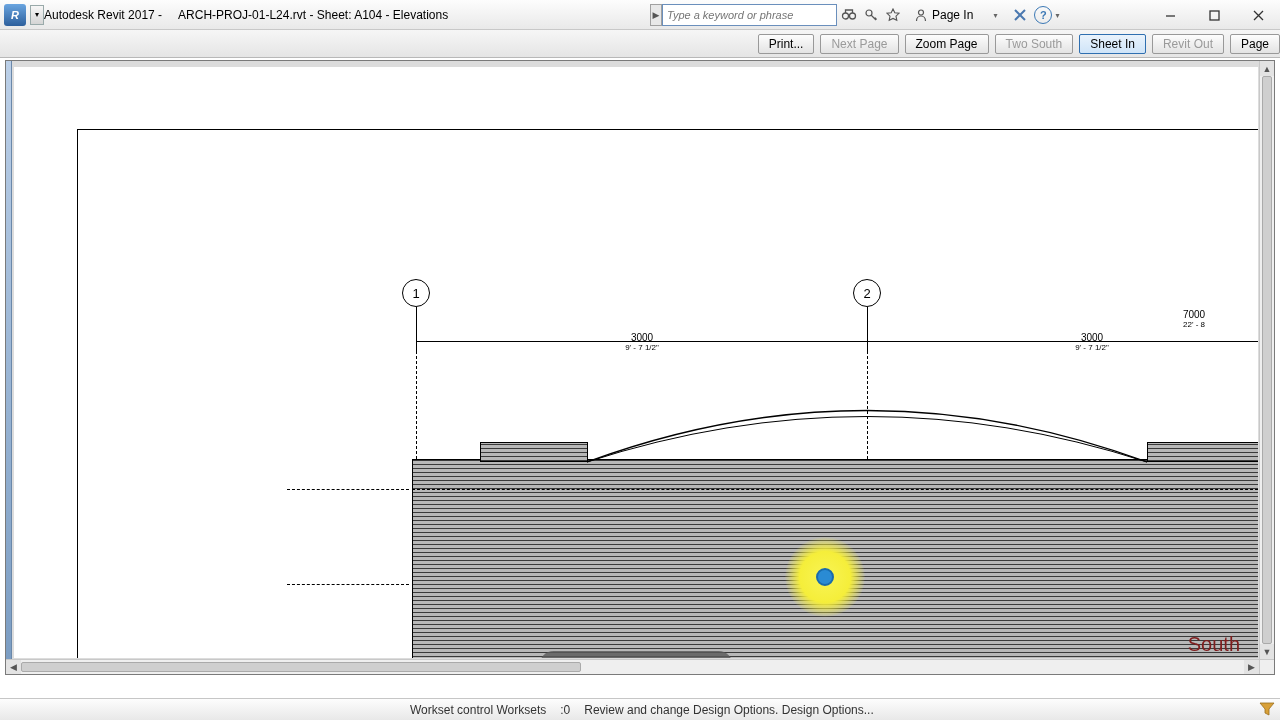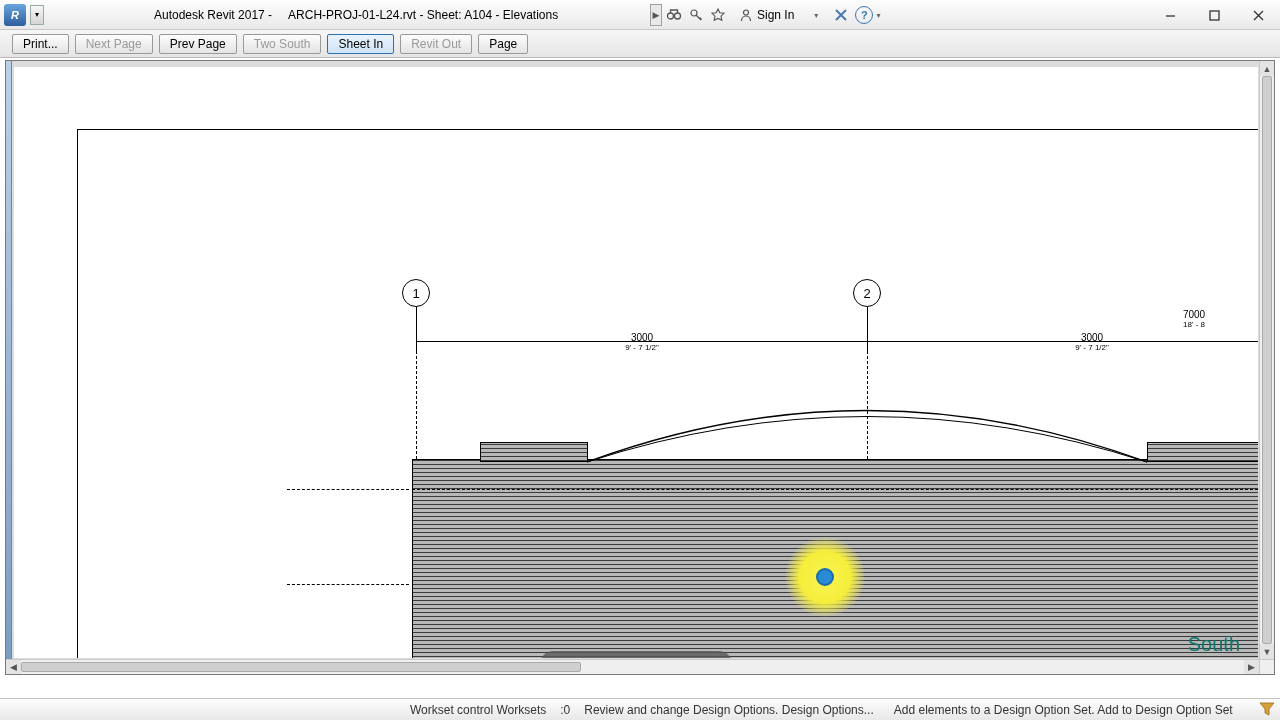--- a/index.html
+++ b/index.html
@@ -2,37 +2,37 @@
 <html><head>
 <meta charset="utf-8">
 <style>
 * { box-sizing: border-box; margin: 0; padding: 0; font-family: "Segoe UI", Tahoma, sans-serif; }
 body { width: 1280px; height: 720px; background: #fff; overflow: hidden; position: relative; }
 
 
 .titlebar { height: 30px; background: linear-gradient(#fdfdfd,#e9e9e9); border-bottom:1px solid #c8c8c8; display:flex; align-items:center; font-size:12px; color:#000; position:relative; }
 .app-rlogo { width:22px;height:22px;background:linear-gradient(#6aa5e0,#2d5f9c);border-radius:3px;margin-left:4px;display:flex;align-items:center;justify-content:center;color:#fff;font-size:11px;font-weight:bold;font-style:italic;}
 .app-dropdown{width:14px;height:20px;border:1px solid #9aa;background:linear-gradient(#f7f7f7,#d5d5d5);margin-left:4px;display:flex;align-items:center;justify-content:center;font-size:8px;}
-.title-text{margin-left:110px;white-space:nowrap;}
+.title-text{white-space:nowrap;}
 .search-group{position:absolute;left:650px;top:3px;display:flex;align-items:center;height:24px;}
 .search-play{width:12px;height:22px;background:#e8e8e8;border:1px solid #a0a0a0;display:flex;align-items:center;justify-content:center;font-size:9px;color:#555;}
 .search-input{width:175px;height:22px;border:1px solid #6a8fbc;padding:0 4px;font-size:11px;font-style:italic;color:#777;background:#fff;}
 .tb-icon{width:22px;height:22px;display:flex;align-items:center;justify-content:center;color:#555;font-size:13px;border-left:1px solid transparent;}
 .signin-group{display:flex;align-items:center;margin-left:6px;height:22px;border:1px solid transparent;padding:0 4px;}
 .signin-group svg{margin-right:4px;}
 .signin-caret{font-size:8px;margin-left:20px;color:#666;}
 .tb-x{margin-left:6px;}
 .help-group{display:flex;align-items:center;margin-left:4px;}
 .help-circle{width:18px;height:18px;border:1.5px solid #3b78b5;border-radius:50%;display:flex;align-items:center;justify-content:center;font-size:11px;color:#3b78b5;font-weight:bold;}
 .win-controls{position:absolute;right:0;top:0;display:flex;height:30px;}
 .win-btn{width:44px;display:flex;align-items:center;justify-content:center;font-size:12px;color:#333;}
 .win-btn svg{stroke:#333;}
 
 
-.toolbar{height:28px;background:linear-gradient(#f6f6f6,#e5e5e5);border-bottom:1px solid #b8b8b8;display:flex;align-items:center;padding-left:12px;gap:6px;font-size:12px;}
+.toolbar{height:28px;background:linear-gradient(#f6f6f6,#e5e5e5);border-bottom:1px solid #b8b8b8;display:flex;align-items:center;padding-left:12px;gap:6px;font-size:12px;justify-content:flex-end;}
 .tbtn{height:20px;padding:0 10px;border:1px solid #999;background:linear-gradient(#fdfdfd,#e3e3e3);display:flex;align-items:center;justify-content:center;cursor:pointer;border-radius:2px;}
 .tbtn.disabled{color:#9a9a9a;}
 .tbtn.active{border:1px solid #2f6fb0;background:linear-gradient(#eaf3fc,#cfe4f8);}
 
 
 .viewport-frame{position:absolute;left:5px;top:60px;right:5px;height:615px;border:1px solid #7a7a7a;background:#dcdcdc;}
 .left-strip{position:absolute;left:0;top:0;width:6px;height:100%;background:linear-gradient(#bcd0e8,#7a9cc2);border-right:1px solid #6a88aa;}
 .paper-area{position:absolute;left:8px;top:6px;right:16px;bottom:16px;background:#fff;overflow:hidden;}
 .sheet-border{position:absolute;left:63px;top:62px;width:1186px;height:560px;border:1px solid #000;}
 
@@ -51,21 +51,21 @@
 .elev-line{position:absolute;height:0;border-top:1px solid #000;}
 
 
 .highlighter{position:absolute;width:80px;height:80px;border-radius:50%;background:radial-gradient(circle,#f8f455 0%,#f5ee3a 45%,rgba(245,238,58,0) 72%);display:flex;align-items:center;justify-content:center;}
 .highlighter .dot{width:18px;height:18px;border-radius:50%;background:#2a8bd4;border:2px solid #1a6bab;}
 
 
 .watermark{position:absolute;left:50%;transform:translateX(-50%);top:584px;background:rgba(90,90,90,0.82);color:#fff;font-size:18px;padding:5px 16px;border-radius:14px;letter-spacing:.3px;}
 
 
-.south{position:absolute;right:18px;bottom:2px;font-size:20px;font-weight:500;font-family:Arial,sans-serif;color:#0f766e;}
+.south{position:absolute;right:18px;bottom:2px;font-size:20px;font-weight:500;font-family:Arial,sans-serif;color:#7f1d1d;}
 
 
 .vscroll{position:absolute;right:0;top:0;width:15px;height:calc(100% - 15px);background:#efefef;border-left:1px solid #c8c8c8;}
 .vscroll .arrow{height:15px;display:flex;align-items:center;justify-content:center;font-size:9px;color:#555;background:#e3e3e3;}
 .vscroll .thumb{position:absolute;left:2px;right:2px;top:15px;height:calc(100% - 30px);background:#cfcfcf;border:1px solid #aaa;border-radius:2px;}
 .hscroll{position:absolute;left:0;bottom:0;right:15px;height:15px;background:#efefef;border-top:1px solid #c8c8c8;display:flex;}
 .hscroll .arrow{width:15px;display:flex;align-items:center;justify-content:center;font-size:9px;color:#555;background:#e3e3e3;}
 .hscroll .track{flex:1;position:relative;}
 .hscroll .thumb{position:absolute;top:2px;bottom:2px;left:0;width:560px;background:#cfcfcf;border:1px solid #aaa;border-radius:2px;}
 .corner{position:absolute;right:0;bottom:0;width:15px;height:15px;background:#efefef;border-left:1px solid #c8c8c8;border-top:1px solid #c8c8c8;}
@@ -83,20 +83,21 @@
   <div class="app-rlogo">R</div>
   <div class="app-dropdown">▾</div>
   <div class="title-text">
     <span>Autodesk Revit 2017 -</span>
     &nbsp;&nbsp;&nbsp;
     <span>ARCH-PROJ-01-L24.rvt - Sheet: A104 - Elevations</span>
   </div>
 
   <div class="search-group">
     <div class="search-play">▶</div>
+    <input class="search-input" placeholder="Type a keyword or phrase" style="">
     <div class="tb-icon">
       <svg width="16" height="16" viewBox="0 0 16 16">
           <g fill="none" stroke="#555" stroke-width="1.3">
             <circle cx="4.5" cy="9" r="3"></circle>
             <circle cx="11.5" cy="9" r="3"></circle>
             <path d="M4.5 6V3h7v3"></path>
           </g>
         </svg>
     </div>
     <div class="tb-icon">
@@ -112,21 +113,21 @@
           <path d="M7 1l1.8 3.8 4.2.5-3 2.9.8 4.1L7 10.4 3.2 12.3 4 8.2 1 5.3l4.2-.5z" fill="none" stroke="#555" stroke-width="1.1"></path>
         </svg>
     </div>
     <div class="signin-group">
       <svg width="14" height="14" viewBox="0 0 14 14">
           <g fill="none" stroke="#555" stroke-width="1.2">
             <circle cx="7" cy="4.5" r="2.5"></circle>
             <path d="M2.5 13c0-3 2-5 4.5-5s4.5 2 4.5 5"></path>
           </g>
         </svg>
-      <span>Sign In</span>
+      <span>Page In</span>
       <span class="signin-caret">▾</span>
     </div>
     <div class="tb-icon tb-x">
       <svg width="14" height="14" viewBox="0 0 14 14">
           <path d="M2 2l10 10M12 2L2 12" stroke="#4a78b0" stroke-width="2" fill="none"></path>
         </svg>
     </div>
     <div class="help-group">
       <div class="help-circle">?</div>
       <span style="font-size:8px;margin-left:3px;color:#666">▾</span>
@@ -148,40 +149,40 @@
         <svg width="11" height="11">
           <path d="M1 1l9 9M10 1L1 10" stroke-width="1.3"></path>
         </svg>
       </div>
   </div>
 </div>
 
 <div class="toolbar">
   <div class="tbtn">Print...</div>
   <div class="tbtn disabled">Next Page</div>
-  <div class="tbtn">Prev Page</div>
+  <div class="tbtn">Zoom Page</div>
   <div class="tbtn disabled">Two South</div>
   <div class="tbtn active">Sheet In</div>
   <div class="tbtn disabled">Revit Out</div>
   <div class="tbtn">Page</div>
 </div>
 
 <div class="viewport-frame">
   <div class="left-strip"></div>
 
   <div class="paper-area">
     <div class="sheet-border"></div>
 
     <div class="draw">
 
       <div class="grid-bubble" style="left:325px;top:150px">1</div>
       <div class="grid-bubble" style="left:776px;top:150px">2</div>
 
       <div class="dim-text-up" style="left:1117px;top:180px">7000</div>
-      <div class="dim-text-lo" style="left:1117px;top:191px">18' - 8</div>
+      <div class="dim-text-lo" style="left:1117px;top:191px">22' - 8</div>
 
       <div class="dim-line" style="left:339px;top:212px;width:850px"></div>
       <div class="dim-text-up" style="left:565px;top:203px">3000</div>
       <div class="dim-text-lo" style="left:565px;top:214px">9' - 7 1/2"</div>
       <div class="dim-text-up" style="left:1015px;top:203px">3000</div>
       <div class="dim-text-lo" style="left:1015px;top:214px">9' - 7 1/2"</div>
 
       <div class="dim-ext" style="left:339px;top:178px;height:44px"></div>
       <div class="dim-ext" style="left:790px;top:178px;height:44px"></div>
 
@@ -227,17 +228,16 @@
     <div class="arrow">▶</div>
   </div>
   <div class="corner"></div>
 </div>
 
 <div class="statusbar">
   <div style="flex:0 0 400px"></div>
   <div class="st">Workset control Worksets</div>
   <div class="st count">:0</div>
   <div class="st">Review and change Design Options. Design Options...</div>
-  <div class="st">Add elements to a Design Option Set. Add to Design Option Set</div>
   <svg class="status-icon" viewBox="0 0 18 18">
       <path d="M2 3h14l-5 6v6l-4-2V9z" fill="#d8a038" stroke="#9a6e1e" stroke-width="0.8"></path>
     </svg>
 </div>
 
 </body></html>

